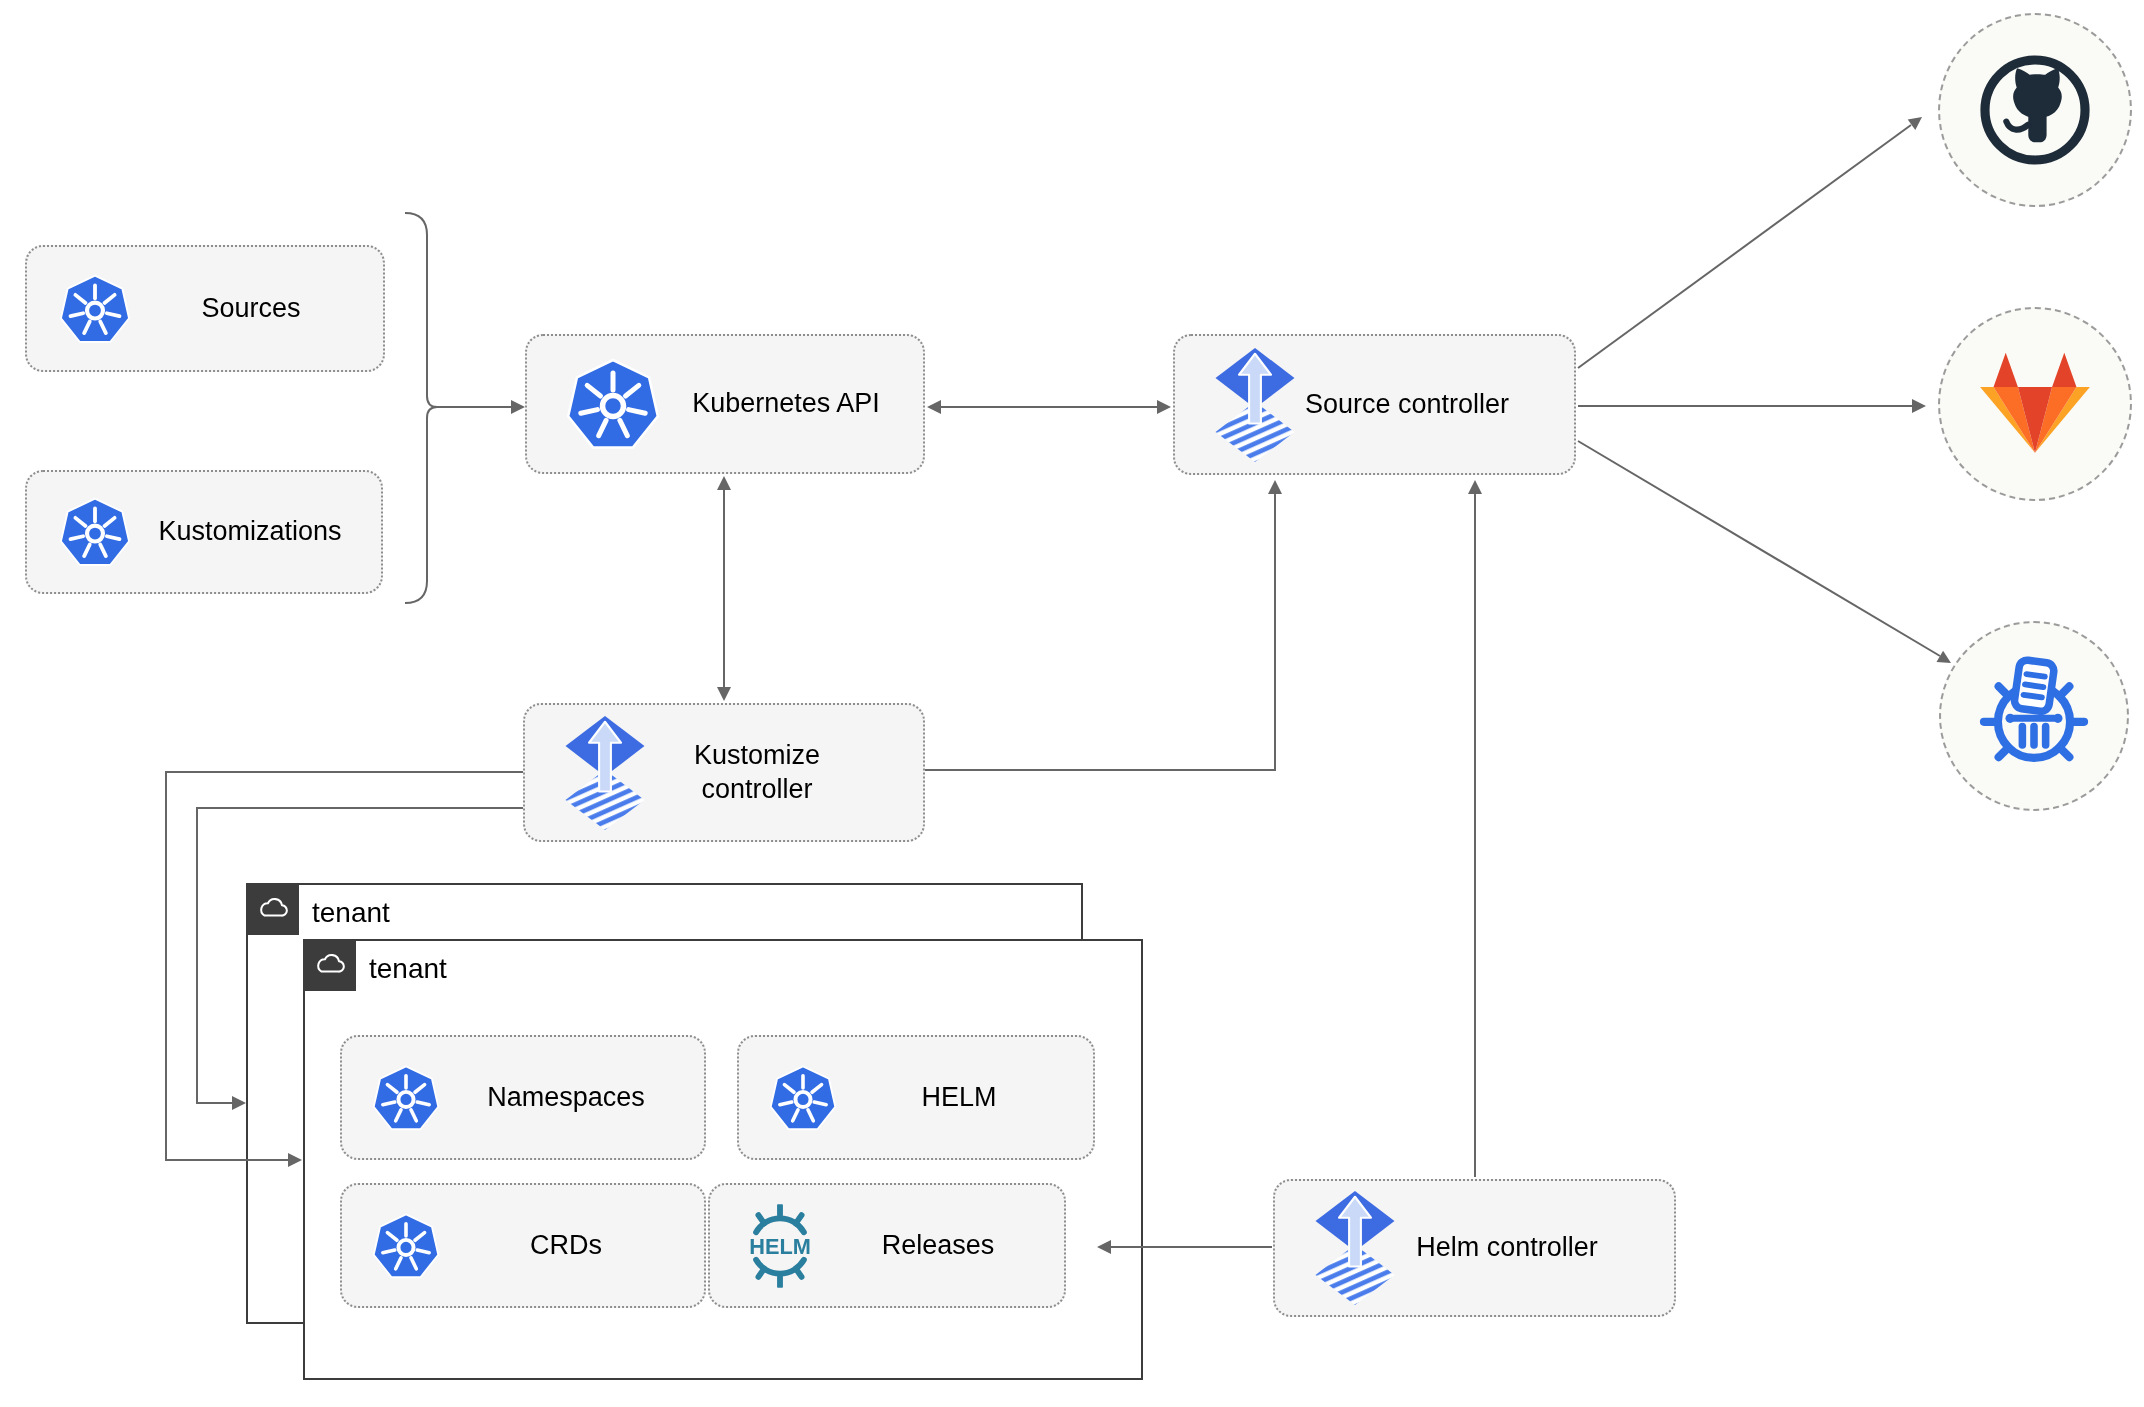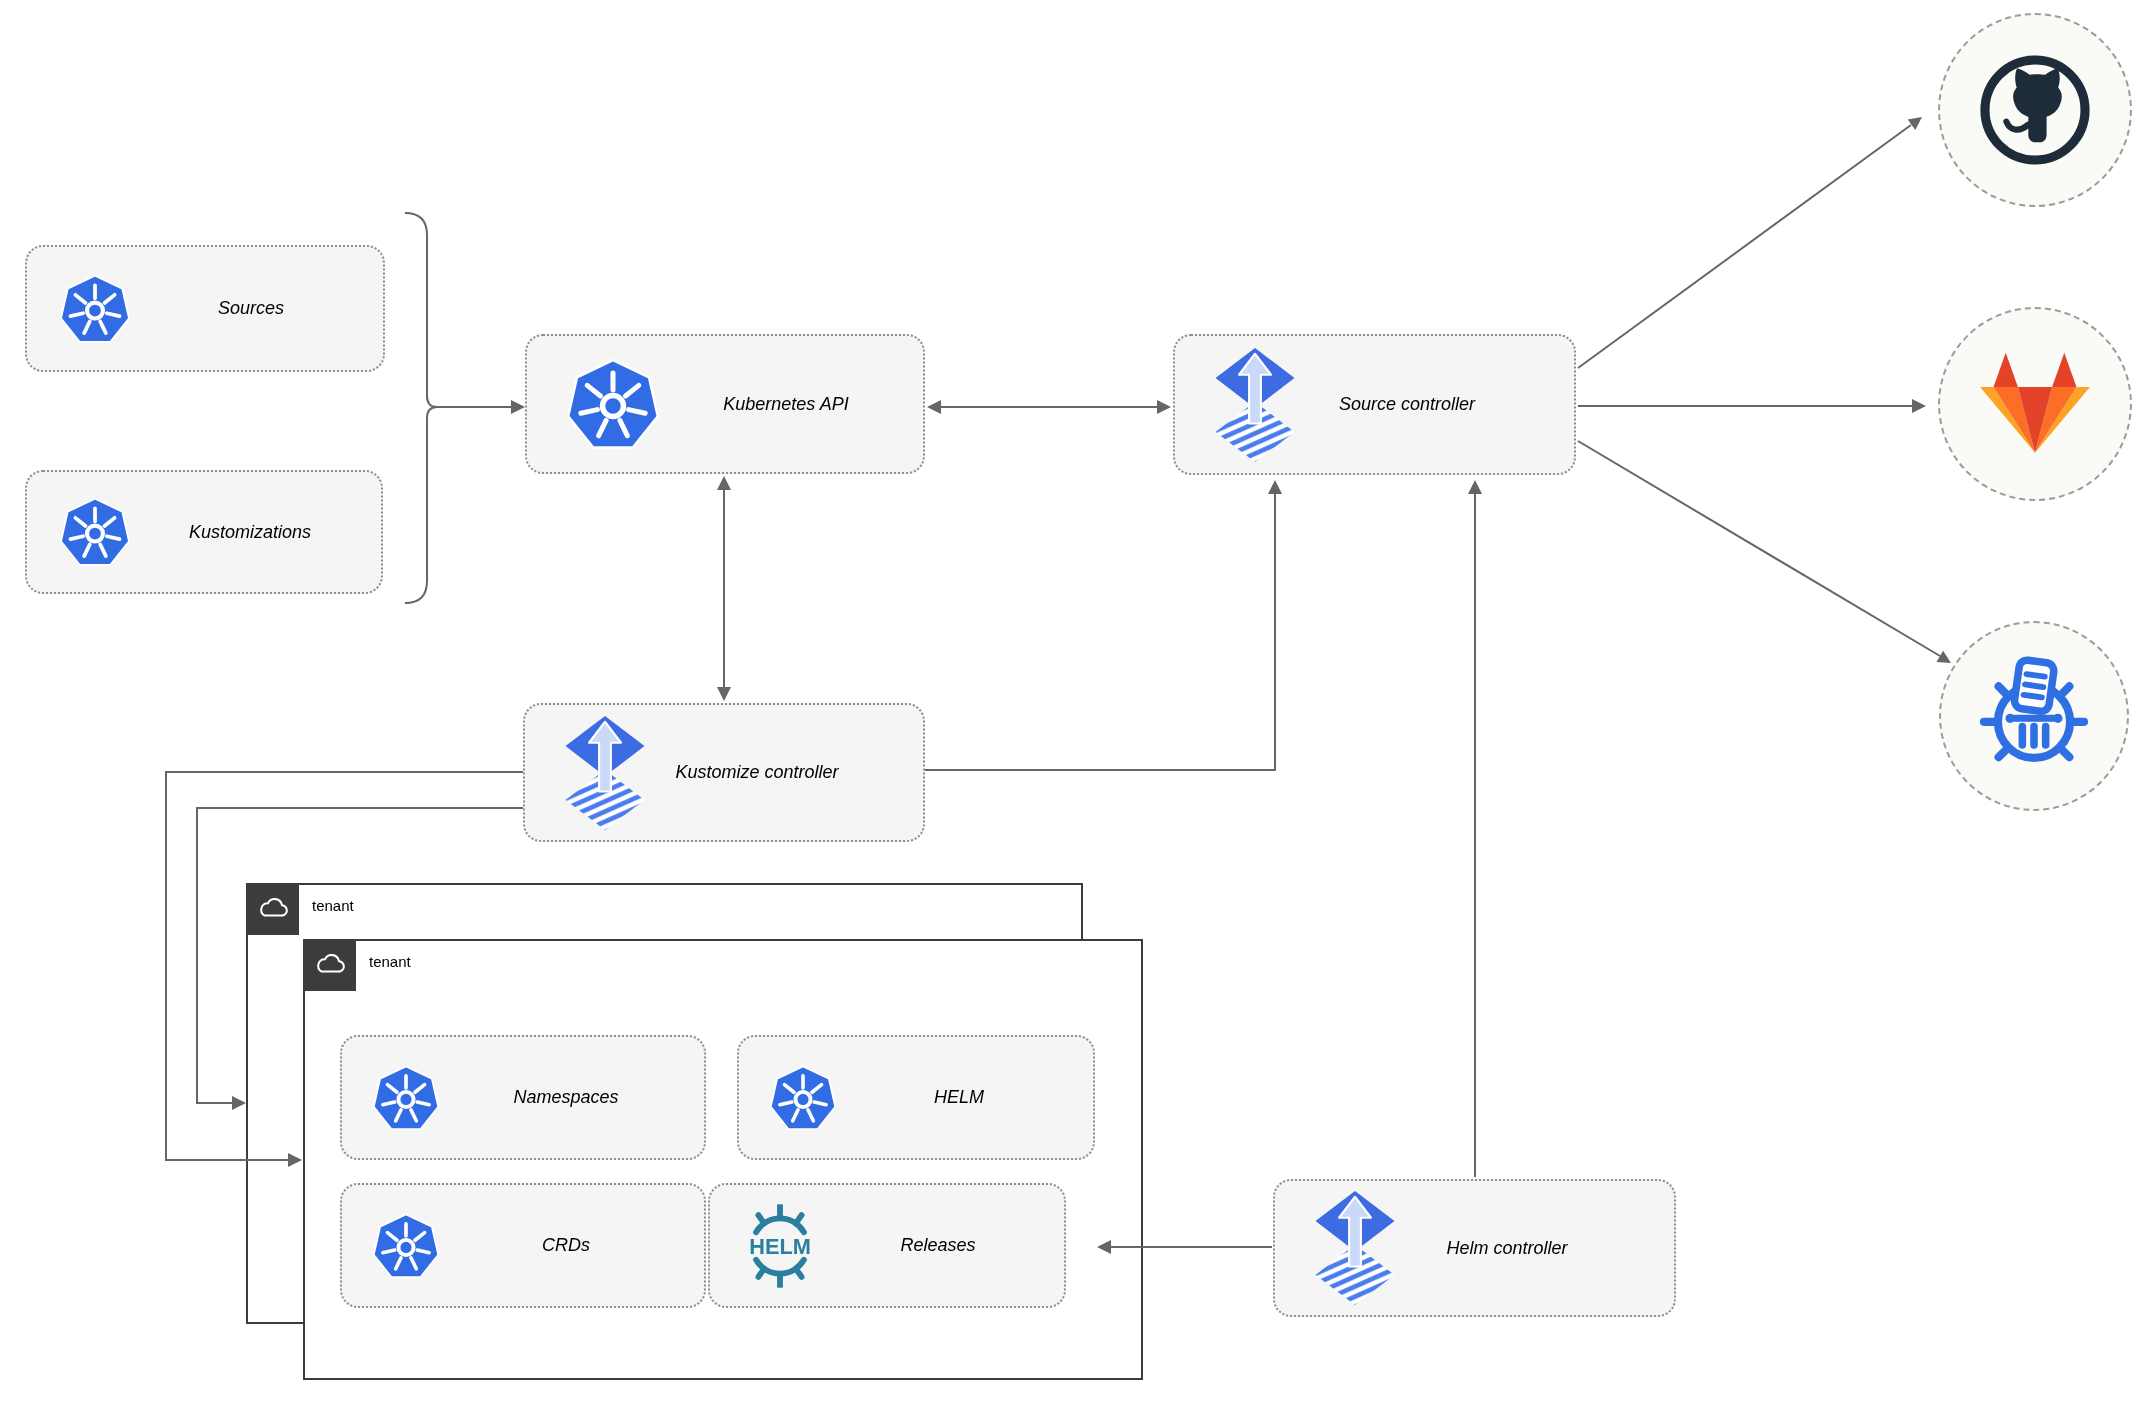--- a/index.html
+++ b/index.html
@@ -6,28 +6,28 @@
     --kubernetes-blue:#326CE5; --flux-blue:#3D6BE2; --flux-light:#C9D9F7;
     --helm-teal:#2A7E9E; --github-dark:#1E2B38; --gitlab-red:#E24329;
     --gitlab-orange:#FC6D26; --gitlab-yellow:#FCA326; --chartmuseum-blue:#2F6FE4;
     --connector-gray:#666666; --node-fill:#F5F5F5; --tenant-dark:#3C3C3C;
   }
   html,body{margin:0;padding:0;background:#fff;}
   #canvas{position:relative;width:2144px;height:1407px;background:#fff;overflow:hidden;
           font-family:"Liberation Sans","DejaVu Sans",sans-serif;color:#000;}
   .node{position:absolute;background:var(--node-fill);border:2px dotted #8d8d8d;border-radius:18px;
         display:flex;align-items:center;box-sizing:border-box;z-index:2;}
-  .node-label{flex:1;text-align:center;font-size:18px;line-height:1.25;color:#000;padding-right:14px;font-style:italic;}
+  .node-label{flex:1;text-align:center;font-size:27px;line-height:1.25;color:#000;padding-right:14px;}
   .icon-wrap{flex:0 0 auto;display:flex;align-items:center;justify-content:center;}
   .circle{position:absolute;border:2px dashed #9b9b9b;border-radius:50%;background:#FAFAF6;
           display:flex;align-items:center;justify-content:center;box-sizing:border-box;z-index:2;}
   .tenant{position:absolute;background:#fff;border:2px solid var(--tenant-dark);box-sizing:border-box;}
   .tenant-header{position:absolute;top:-2px;left:-2px;width:53px;height:52px;background:var(--tenant-dark);
                  display:flex;align-items:center;justify-content:center;}
-  .tenant-label{position:absolute;left:64px;top:12px;font-size:15px;color:#000;}
+  .tenant-label{position:absolute;left:64px;top:12px;font-size:28px;color:#000;}
   .tenant.back{z-index:1;}
   .tenant.front{z-index:2;}
   .inner{z-index:3;}
   #connectors{position:absolute;left:0;top:0;z-index:5;pointer-events:none;}
   #symdefs{position:absolute;width:0;height:0;overflow:hidden;}
 </style>
 </head>
 <body>
 
 <svg id="symdefs" aria-hidden="true">

